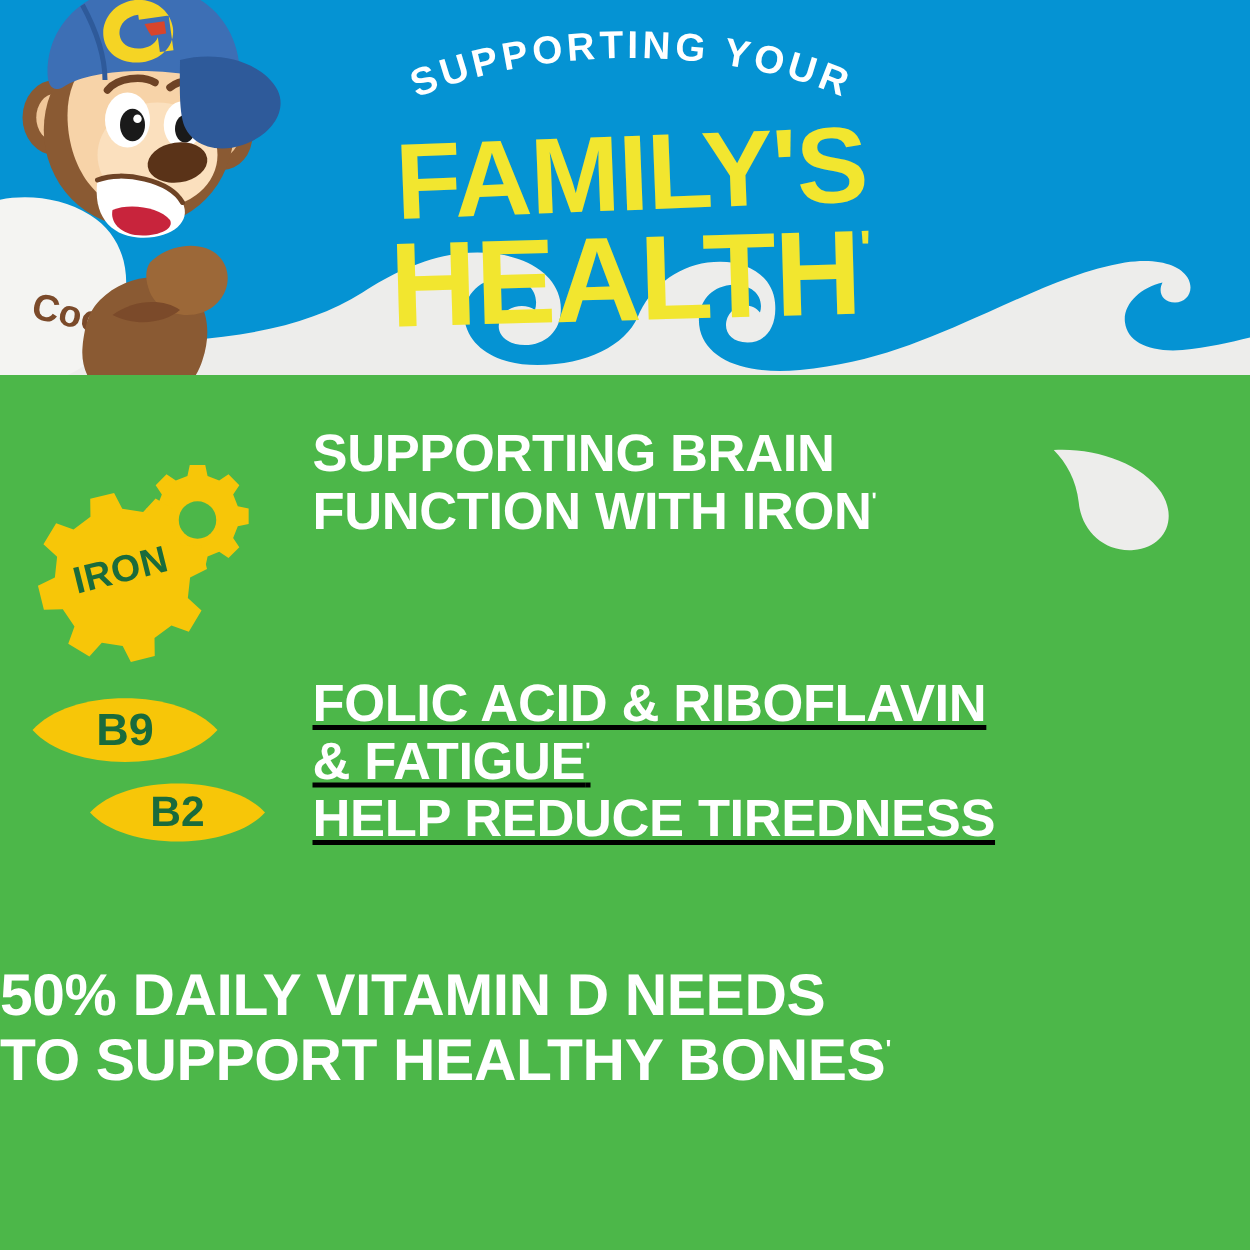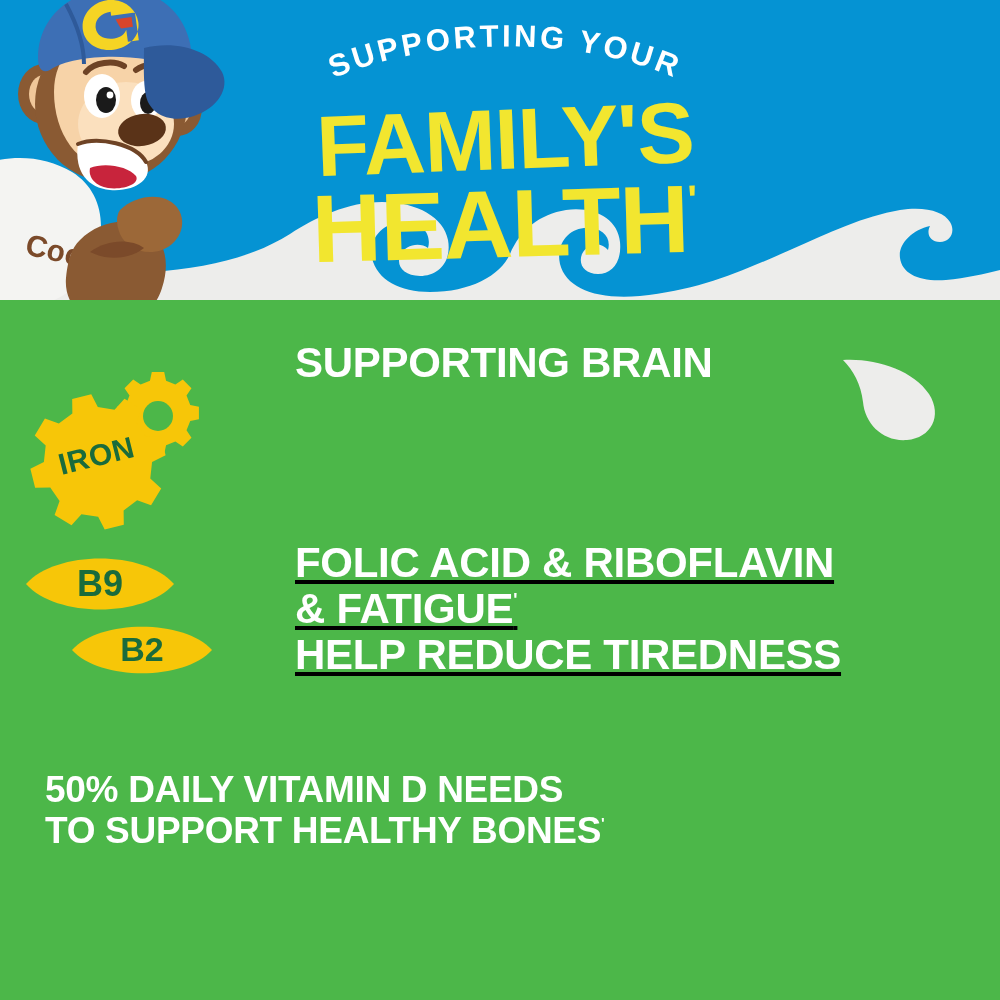--- a/index.html
+++ b/index.html
@@ -122,25 +122,24 @@
     align-items: flex-start;
     padding-top: 6px;
   }
   .text-cell {
     flex: 1 1 auto;
     color: #ffffff;
     font-weight: bold;
     font-size: 42px;
     line-height: 1.1;
     letter-spacing: -0.3px;
-    margin-left: 45px;
   }
   .text-cell .line { white-space: nowrap; }
   .text-cell.small {
-    font-size: 37px;
+    font-size: 47px;
   }
 
   
   .droplet {
     position: absolute;
     left: 835px;
     top: 52px;
     width: 110px;
     height: 90px;
   }
@@ -289,20 +288,21 @@
                      L64,-6 L82,-2 L82,22 L64,26 L57,45 L67,60 L50,77 L35,67
                      L16,75 L12,92 L-12,92 L-16,75 L-35,67 L-50,77 L-67,60
                      L-57,45 L-64,26 L-82,22 L-82,-2 L-64,-6 L-57,-25 L-67,-40
                      L-50,-57 L-35,-47 L-16,-55 Z" transform="scale(0.82)"></path>
             <text x="0" y="12" fill="#1A6B3C" font-family="Liberation Sans, sans-serif" font-size="30" font-weight="bold" text-anchor="middle" letter-spacing="0.5">IRON</text>
           </g>
         </svg>
       </div>
       <div class="text-cell">
         <div class="line">SUPPORTING  BRAIN</div>
+        <div class="line"><span>FUNCTION WITH IRON</span><span class="tick">'</span></div>
       </div>
     </div>
 
     <div class="row r2">
       <div class="icon-cell">
         <svg viewBox="0 0 210 150" width="210" height="150">
 
           <g transform="translate(80,38)">
             <path fill="#F7C608" d="M-74,0 C-44,-34 44,-34 74,0 C44,34 -44,34 -74,0 Z"></path>
             <text x="0" y="12" fill="#1A6B3C" font-family="Liberation Sans, sans-serif" font-size="36" font-weight="bold" text-anchor="middle">B9</text>

